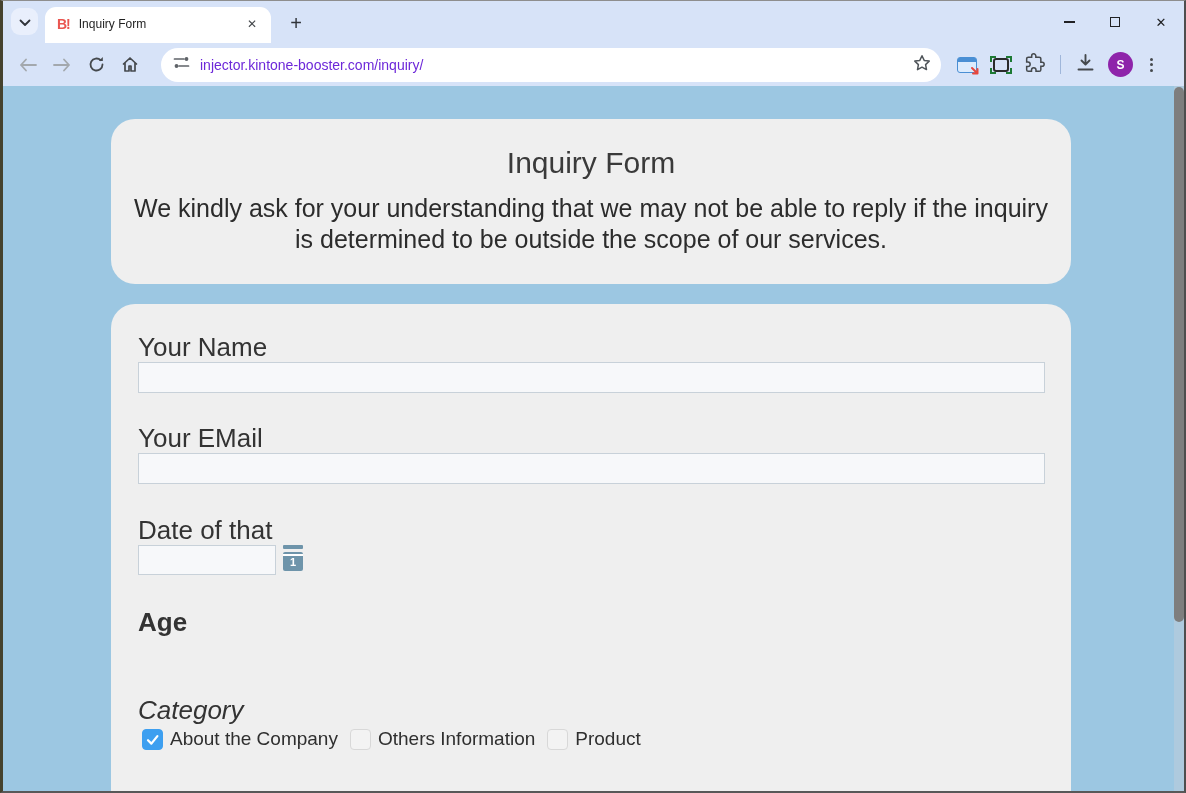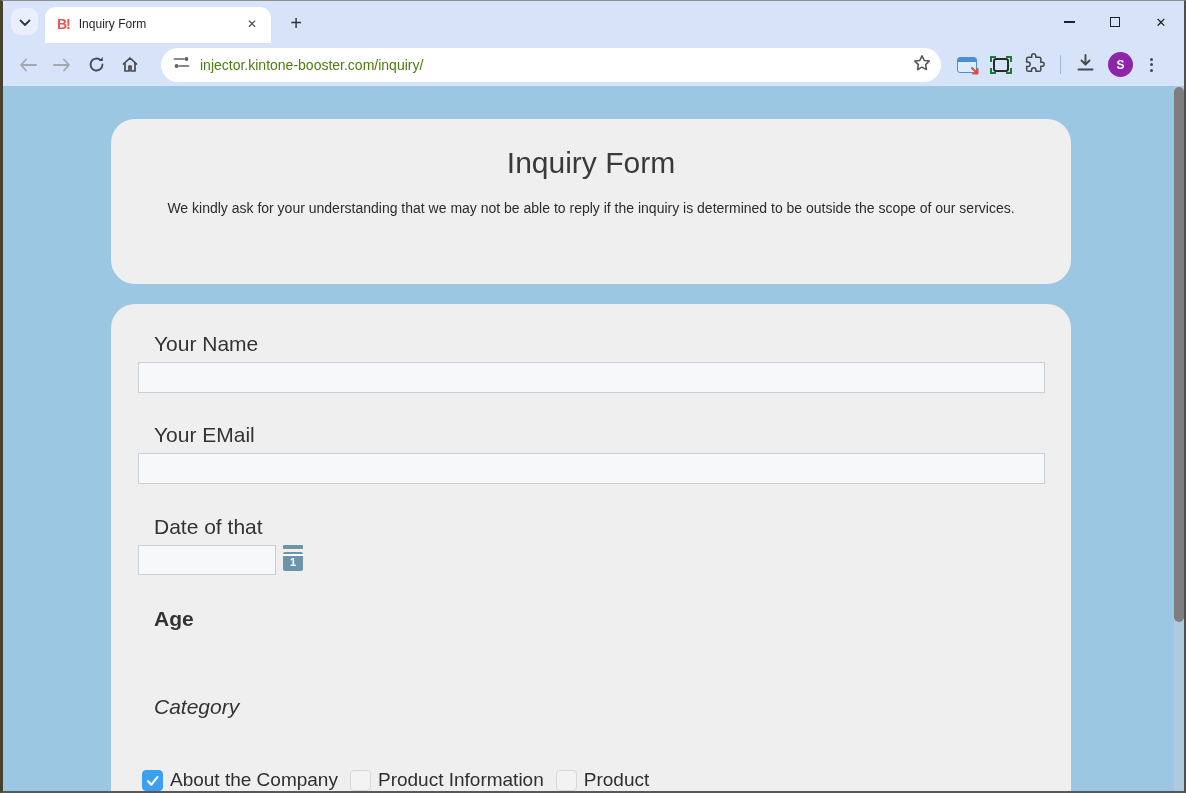--- a/index.html
+++ b/index.html
@@ -29,21 +29,21 @@
   .maximize-box { width:10px; height:10px; border:1.5px solid #202124; }
   .win-close-glyph { font-size:13px; color:#202124; }
 
   
   .toolbar { position:absolute; left:0; top:42px; width:100%; height:43px; background:#d7e3f8;
     display:flex; align-items:center; padding:0 8px; }
   .nav-btn { width:34px; height:34px; display:flex; align-items:center; justify-content:center;
     border-radius:50%; cursor:pointer; flex:0 0 auto; }
   .urlbar { width:780px; height:34px; margin-left:14px; background:#ffffff; border-radius:17px;
     display:flex; align-items:center; padding:0 10px 0 12px; flex:0 0 auto; }
-  .url-text { font-size:14px; color:#4d7c0f; margin-left:10px; flex:1; white-space:nowrap; overflow:hidden; }
+  .url-text { font-size:14px; color:#6d28d9; margin-left:10px; flex:1; white-space:nowrap; overflow:hidden; }
   .tb-icons { display:flex; align-items:center; margin-left:16px; gap:13px; }
   .separator { width:1px; height:19px; background:#9fb6da; margin:0 2px; }
   .avatar { width:25px; height:25px; border-radius:50%; background:#8e24aa; color:#fff; font-size:12px;
     font-weight:700; display:flex; align-items:center; justify-content:center; cursor:pointer; }
   .kebab { display:flex; flex-direction:column; gap:2.5px; padding:4px; cursor:pointer; }
   .kebab i { width:3px; height:3px; border-radius:50%; background:#45494d; }
 
   
   .ext-shot { position:relative; width:20px; height:16px; border:1.6px solid #4a8fd4; border-radius:3px;
     background:#dcebfd; cursor:pointer; }
@@ -57,35 +57,35 @@
   .ext-frame i:nth-child(2){ right:0; top:0; border-left:none; border-bottom:none; }
   .ext-frame i:nth-child(3){ left:0; bottom:0; border-right:none; border-top:none; }
   .ext-frame i:nth-child(4){ right:0; bottom:0; border-left:none; border-top:none; }
   .ext-frame b { position:absolute; left:3px; top:2px; width:16px; height:14px; border:2px solid #2b2b2b; border-radius:3px; }
 
   
   .content { position:absolute; left:0; top:85px; width:100%; height:708px; background:#9cc7e2; overflow:hidden; }
   .card { position:absolute; left:108px; width:960px; background:#efefef; border-radius:24px; }
   .header-card { top:33px; height:165px; text-align:center; }
   .page-title { margin-top:27px; font-size:30px; font-weight:400; color:#3a3a3a; }
-  .page-desc { margin:13px auto 0; width:930px; font-size:14px; line-height:31px; color:#2c2c2c; }
+  .page-desc { margin:13px auto 0; width:930px; font-size:25px; line-height:31px; color:#2c2c2c; }
   .form-card { top:218px; height:620px; }
 
-  .f-label { position:absolute; left:43px; font-size:21px; color:#333333; }
+  .f-label { position:absolute; left:27px; font-size:26px; color:#333333; }
   .f-input { position:absolute; left:27px; width:907px; height:31px; background:#f7f8fa;
     border:1px solid #c8d1d9; border-radius:0; font-size:16px; padding:0 8px; color:#333; outline:none; }
   .f-input.small { width:138px; height:30px; }
 
   .cal-btn { position:absolute; left:172px; top:241px; width:20px; height:26px; cursor:pointer; }
   .cal-top { width:20px; height:4px; background:#6e94aa; border-radius:1px; }
   .cal-body { margin-top:3px; width:20px; height:19px; border-radius:2px; color:#ffffff;
     font-size:11px; font-weight:700; text-align:center; line-height:21px;
     background:linear-gradient(#6e94aa 2.5px, #ffffff 2.5px, #ffffff 4.5px, #6e94aa 4.5px); }
 
-  .cbx-row { position:absolute; left:31px; top:424px; display:flex; align-items:center;margin-top:41px; }
+  .cbx-row { position:absolute; left:31px; top:424px; display:flex; align-items:center; }
   .cbx-item { display:flex; align-items:center; margin-right:12px; cursor:pointer; }
   .cbx { width:21px; height:21px; border-radius:4px; background:#f3f3f3; border:1px solid #d8d8d8;
     margin-right:7px; display:flex; align-items:center; justify-content:center; }
   .cbx svg { display:none; }
   .cbx.checked { background:#3d9ff0; border-color:#3d9ff0; }
   .cbx.checked svg { display:block; }
   .cbx-label { font-size:19px; color:#2f2f2f; }
 
   
   .scrollbar { position:absolute; left:1171px; top:0; width:10px; height:708px; background:#aecade; }
@@ -228,21 +228,21 @@
             <svg width="15" height="15" viewBox="0 0 20 20">
                 <polyline points="4,11 8.5,15.5 16.5,5.5" fill="none" stroke="#ffffff" stroke-width="3" stroke-linecap="round" stroke-linejoin="round"></polyline>
               </svg>
           </span>
           <span class="cbx-label">About the Company</span>
         </div>
         <div class="cbx-item">
           <span class="cbx">
             
           </span>
-          <span class="cbx-label">Product Information</span>
+          <span class="cbx-label">Others Information</span>
         </div>
         <div class="cbx-item">
           <span class="cbx">
             
           </span>
           <span class="cbx-label">Product</span>
         </div>
       </div>
 
       <div class="f-label" style="top:485px;">Message</div>

